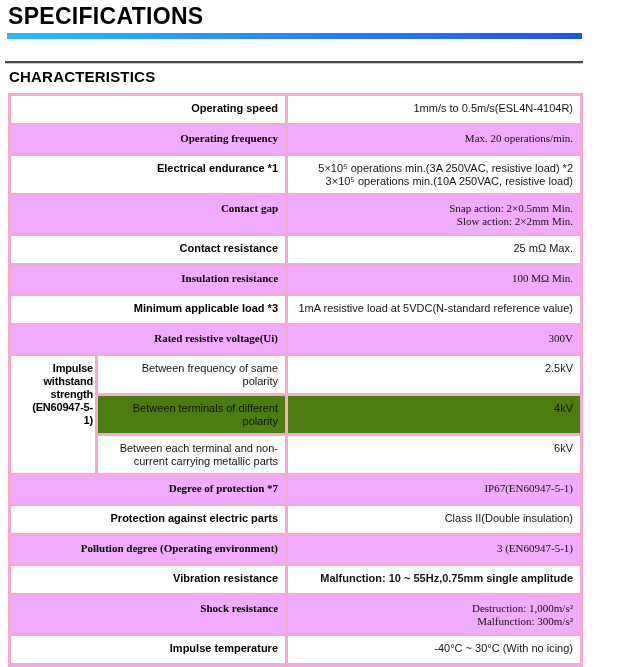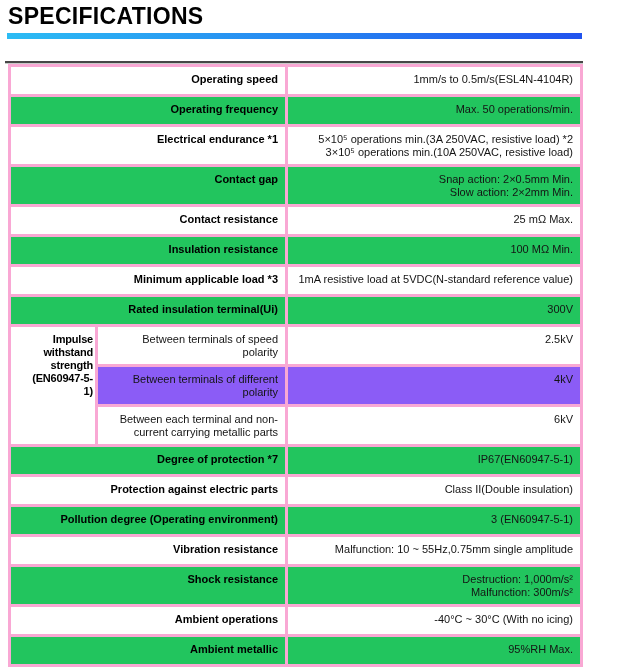--- a/index.html
+++ b/index.html
@@ -39,48 +39,49 @@
     height:16px; color:#141414;
     overflow:hidden;
   }
   .spec th.label { font-weight:bold; color:#000; }
   .spec td.value { font-weight:normal; white-space:pre-line;margin-top:9px; }
   .spec td.sublabel { font-weight:normal; white-space:pre-line; }
   .spec .group-label {
     white-space:pre-line; letter-spacing:-0.2px;
     padding-left:19px; padding-right:2px;
   }
-  tr.shaded th, tr.shaded td { background:#22c55e; }
-  .cell-shaded { background:#8b5cf6; }
+  tr.shaded th, tr.shaded td { background:#f0abfc;font-family:Liberation Serif, serif; }
+  .cell-shaded { background:#4d7c0f; }
   tr.partial td, tr.partial th { height:12px; padding:0; }
 </style>
 </head>
 <body>
 
 <div class="page">
 
   <h1 class="page-title">SPECIFICATIONS</h1>
   <div class="accent-bar"></div>
 
   <div class="section-rule"></div>
+  <h2 class="section-title">CHARACTERISTICS</h2>
 
   <table class="spec">
     <colgroup>
       <col style="width:87px">
         <col style="width:190px">
         <col style="width:295px">
     </colgroup>
     <tbody>
       <tr class="row">
         <th class="label" colspan="2">Operating speed</th>
         <td class="value">1mm/s to 0.5m/s(ESL4N-4104R)</td>
       </tr>
       <tr class="row shaded">
         <th class="label" colspan="2">Operating frequency</th>
-        <td class="value">Max. 50 operations/min.</td>
+        <td class="value">Max. 20 operations/min.</td>
       </tr>
       <tr class="row">
         <th class="label" colspan="2">Electrical endurance *1</th>
         <td class="value">5×10⁵ operations min.(3A 250VAC, resistive load) *2
 3×10⁵ operations min.(10A 250VAC, resistive load)</td>
       </tr>
       <tr class="row shaded">
         <th class="label" colspan="2">Contact gap</th>
         <td class="value">Snap action: 2×0.5mm Min.
 Slow action: 2×2mm Min.</td>
@@ -91,30 +92,30 @@
       </tr>
       <tr class="row shaded">
         <th class="label" colspan="2">Insulation resistance</th>
         <td class="value">100 MΩ Min.</td>
       </tr>
       <tr class="row">
         <th class="label" colspan="2">Minimum applicable load *3</th>
         <td class="value">1mA resistive load at 5VDC(N-standard reference value)</td>
       </tr>
       <tr class="row shaded">
-        <th class="label" colspan="2">Rated insulation terminal(Ui)</th>
+        <th class="label" colspan="2">Rated resistive voltage(Ui)</th>
         <td class="value">300V</td>
       </tr>
 
       <tr class="row">
         <th class="label group-label" rowspan="3">Impulse
 withstand
 strength
 (EN60947-5-1)</th>
-        <td class="sublabel">Between terminals of speed polarity</td>
+        <td class="sublabel">Between frequency of same polarity</td>
         <td class="value">2.5kV</td>
       </tr>
       <tr class="row">
         <td class="sublabel cell-shaded">Between terminals of different polarity</td>
         <td class="value cell-shaded">4kV</td>
       </tr>
       <tr class="row">
         <td class="sublabel">Between each terminal and non-current carrying metallic parts</td>
         <td class="value">6kV</td>
       </tr>
@@ -126,29 +127,29 @@
       <tr class="row">
         <th class="label" colspan="2">Protection against electric parts</th>
         <td class="value">Class II(Double insulation)</td>
       </tr>
       <tr class="row shaded">
         <th class="label" colspan="2">Pollution degree (Operating environment)</th>
         <td class="value">3 (EN60947-5-1)</td>
       </tr>
       <tr class="row">
         <th class="label" colspan="2">Vibration resistance</th>
-        <td class="value" style="">Malfunction: 10 ~ 55Hz,0.75mm single amplitude</td>
+        <td class="value" style="font-weight:bold;">Malfunction: 10 ~ 55Hz,0.75mm single amplitude</td>
       </tr>
       <tr class="row shaded">
         <th class="label" colspan="2">Shock resistance</th>
         <td class="value">Destruction: 1,000m/s²
 Malfunction: 300m/s²</td>
       </tr>
       <tr class="row">
-        <th class="label" colspan="2">Ambient operations</th>
+        <th class="label" colspan="2">Impulse temperature</th>
         <td class="value">-40°C ~ 30°C (With no icing)</td>
       </tr>
       <tr class="row shaded">
         <th class="label" colspan="2">Ambient metallic</th>
         <td class="value">95%RH Max.</td>
       </tr>
 
       <tr class="row partial">
         <th class="label" colspan="2"></th>
         <td class="value"></td>

